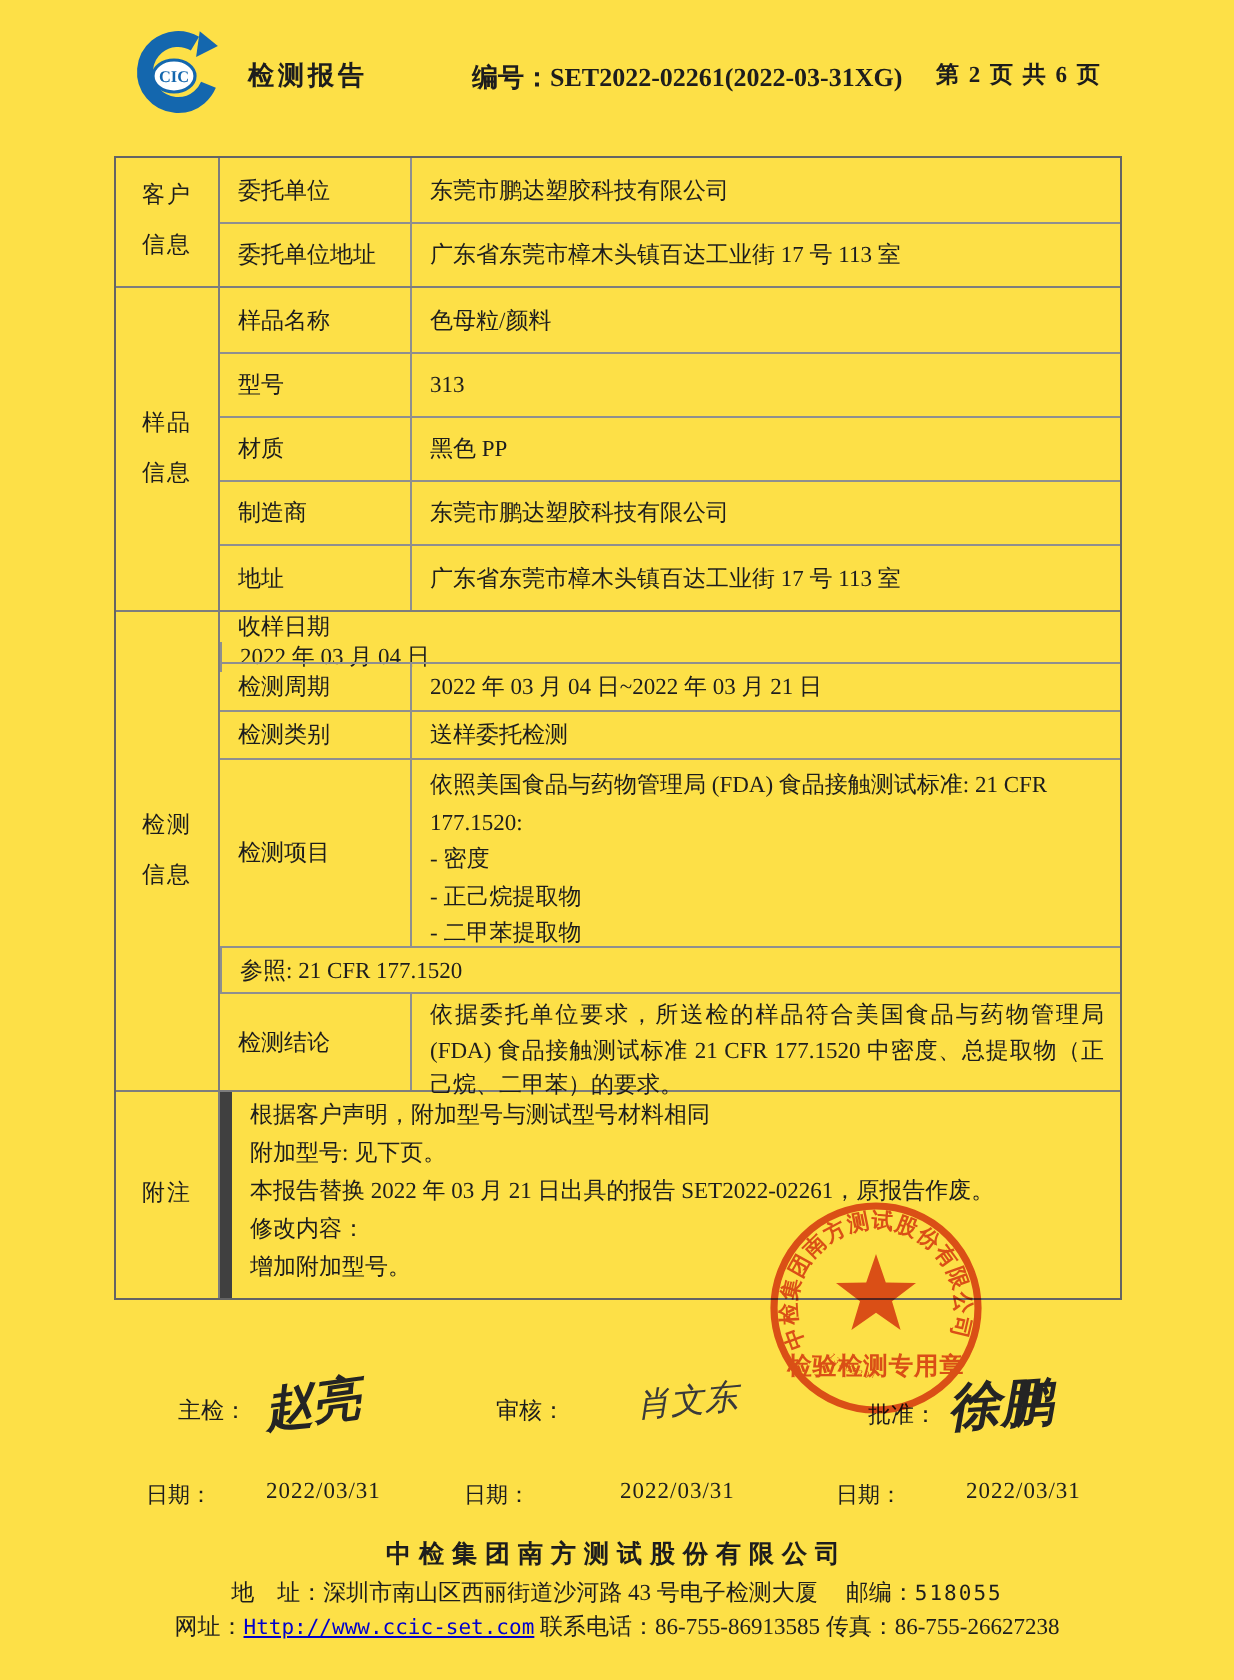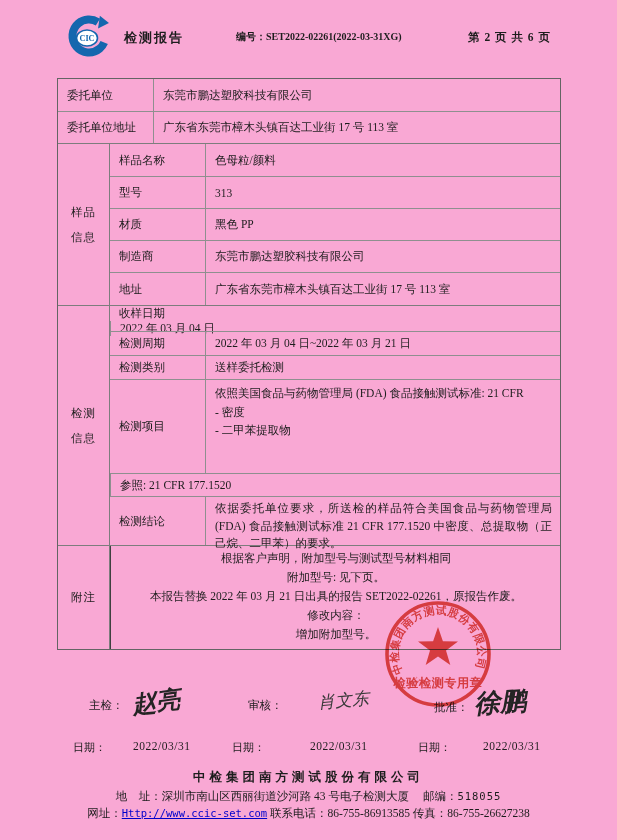--- a/index.html
+++ b/index.html
@@ -1,41 +1,41 @@
 <!DOCTYPE html>
 <html><head>
 <meta charset="utf-8">
 <style>
   * { margin:0; padding:0; box-sizing:border-box; }
   html,body { background:#ffffff; }
   body { width:617px; height:840px; position:relative; font-family:"Liberation Serif","DejaVu Serif",serif; color:#1d1d1d; }
-  .page { position:absolute; inset:0; width:617px; height:840px; background:#f9a8d4; overflow:hidden; }
+  .page { position:absolute; inset:0; width:617px; height:840px; background:#fde047; overflow:hidden; }
 
   
   .hdr-logo { position:absolute; left:66px; top:13px; width:46px; height:46px; }
   .hdr-title { position:absolute; left:124px; top:29px; font-size:13px; font-weight:bold; letter-spacing:2px; }
-  .hdr-no { position:absolute; left:236px; top:30px; font-size:10px; font-weight:bold; }
+  .hdr-no { position:absolute; left:236px; top:30px; font-size:13px; font-weight:bold; }
   .hdr-page { position:absolute; left:468px; top:30px; font-size:11.5px; font-weight:bold; letter-spacing:1px; }
 
   
   .doc-table { position:absolute; left:57px; top:78px; width:504px; border:1.5px solid #646464; font-size:11.5px; }
   .section { display:flex; border-top:1px solid #7d7d7d; }
   .section:first-child { border-top:none; }
   .cat { width:52px; border-right:1px solid #7d7d7d; display:flex; align-items:center; justify-content:center; text-align:center; }
   .cat span { display:inline-block; width:2.2em; line-height:25px; letter-spacing:1px; }
   .rows { flex:1; display:flex; flex-direction:column; }
   .row { display:flex; border-top:1px solid #8f8f8f; }
   .row:first-child { border-top:none; }
   .lbl { width:95px; padding-left:9px; display:flex; align-items:center; }
   .val { flex:1; border-left:1px solid #8f8f8f; padding-left:9px; padding-right:8px; display:flex; align-items:center; }
   .val.block { display:block; padding-top:4px; line-height:18.5px; }
   .val.just { display:block; padding-top:3px; line-height:17.5px; text-align:justify; }
   .h32 { height:32px; } .h33 { height:33px; }
   .h25 { height:25px;flex-direction:column; } .h24 { height:24px;justify-content:center; } .h94 { height:94px; } .h23 { height:23px; } .h49 { height:49px; }
-  .notes-body { flex:1; border-left:1px solid #404040; padding:3px 8px 0 9px; line-height:19px; height:103px;text-align:center; }
+  .notes-body { flex:1; border-left:6px solid #404040; padding:3px 8px 0 9px; line-height:19px; height:103px; }
 
   
   .sig-role { position:absolute; font-size:11.5px;margin-left:16px; }
   .sig-name { position:absolute; font-size:22px; font-style:italic; font-weight:bold; color:#242424; transform:rotate(-8deg); white-space:nowrap; z-index:6; font-family:"DejaVu Serif",serif; }
   .sig-date-l { position:absolute; font-size:11px; }
   .sig-date { position:absolute; font-size:11.5px; letter-spacing:.5px; }
 
   
   .stamp { position:absolute; left:372px; top:588px; width:132px; height:132px; z-index:5; opacity:.84; mix-blend-mode:multiply; }
 
@@ -60,20 +60,23 @@
   </svg>
   <div class="hdr-title">检测报告</div>
   <div class="hdr-no">
     <span>编号：</span><span>SET2022-02261(2022-03-31XG)</span>
   </div>
   <div class="hdr-page">第 2 页 共 6 页</div>
 
   <div class="doc-table">
 
     <div class="section">
+      <div class="cat">
+          <span>客户信息</span>
+        </div>
       <div class="rows">
         <div class="row h32">
           <div class="lbl">委托单位</div>
           <div class="val">东莞市鹏达塑胶科技有限公司</div>
         </div>
         <div class="row h32">
           <div class="lbl">委托单位地址</div>
           <div class="val">广东省东莞市樟木头镇百达工业街 17 号 113 室</div>
         </div>
       </div>
@@ -121,21 +124,23 @@
           <div class="val">2022 年 03 月 04 日~2022 年 03 月 21 日</div>
         </div>
         <div class="row h24">
           <div class="lbl">检测类别</div>
           <div class="val">送样委托检测</div>
         </div>
         <div class="row h94">
           <div class="lbl">检测项目</div>
           <div class="val block">
             <div>依照美国食品与药物管理局 (FDA) 食品接触测试标准: 21 CFR</div>
+            <div>177.1520:</div>
             <div>- 密度</div>
+            <div>- 正己烷提取物</div>
             <div>- 二甲苯提取物</div>
           </div>
         </div>
         <div class="row h23">
           <div class="val">参照: 21 CFR 177.1520</div>
         </div>
         <div class="row h49">
           <div class="lbl">检测结论</div>
           <div class="val just">依据委托单位要求，所送检的样品符合美国食品与药物管理局 (FDA) 食品接触测试标准 21 CFR 177.1520 中密度、总提取物（正己烷、二甲苯）的要求。</div>
         </div>

